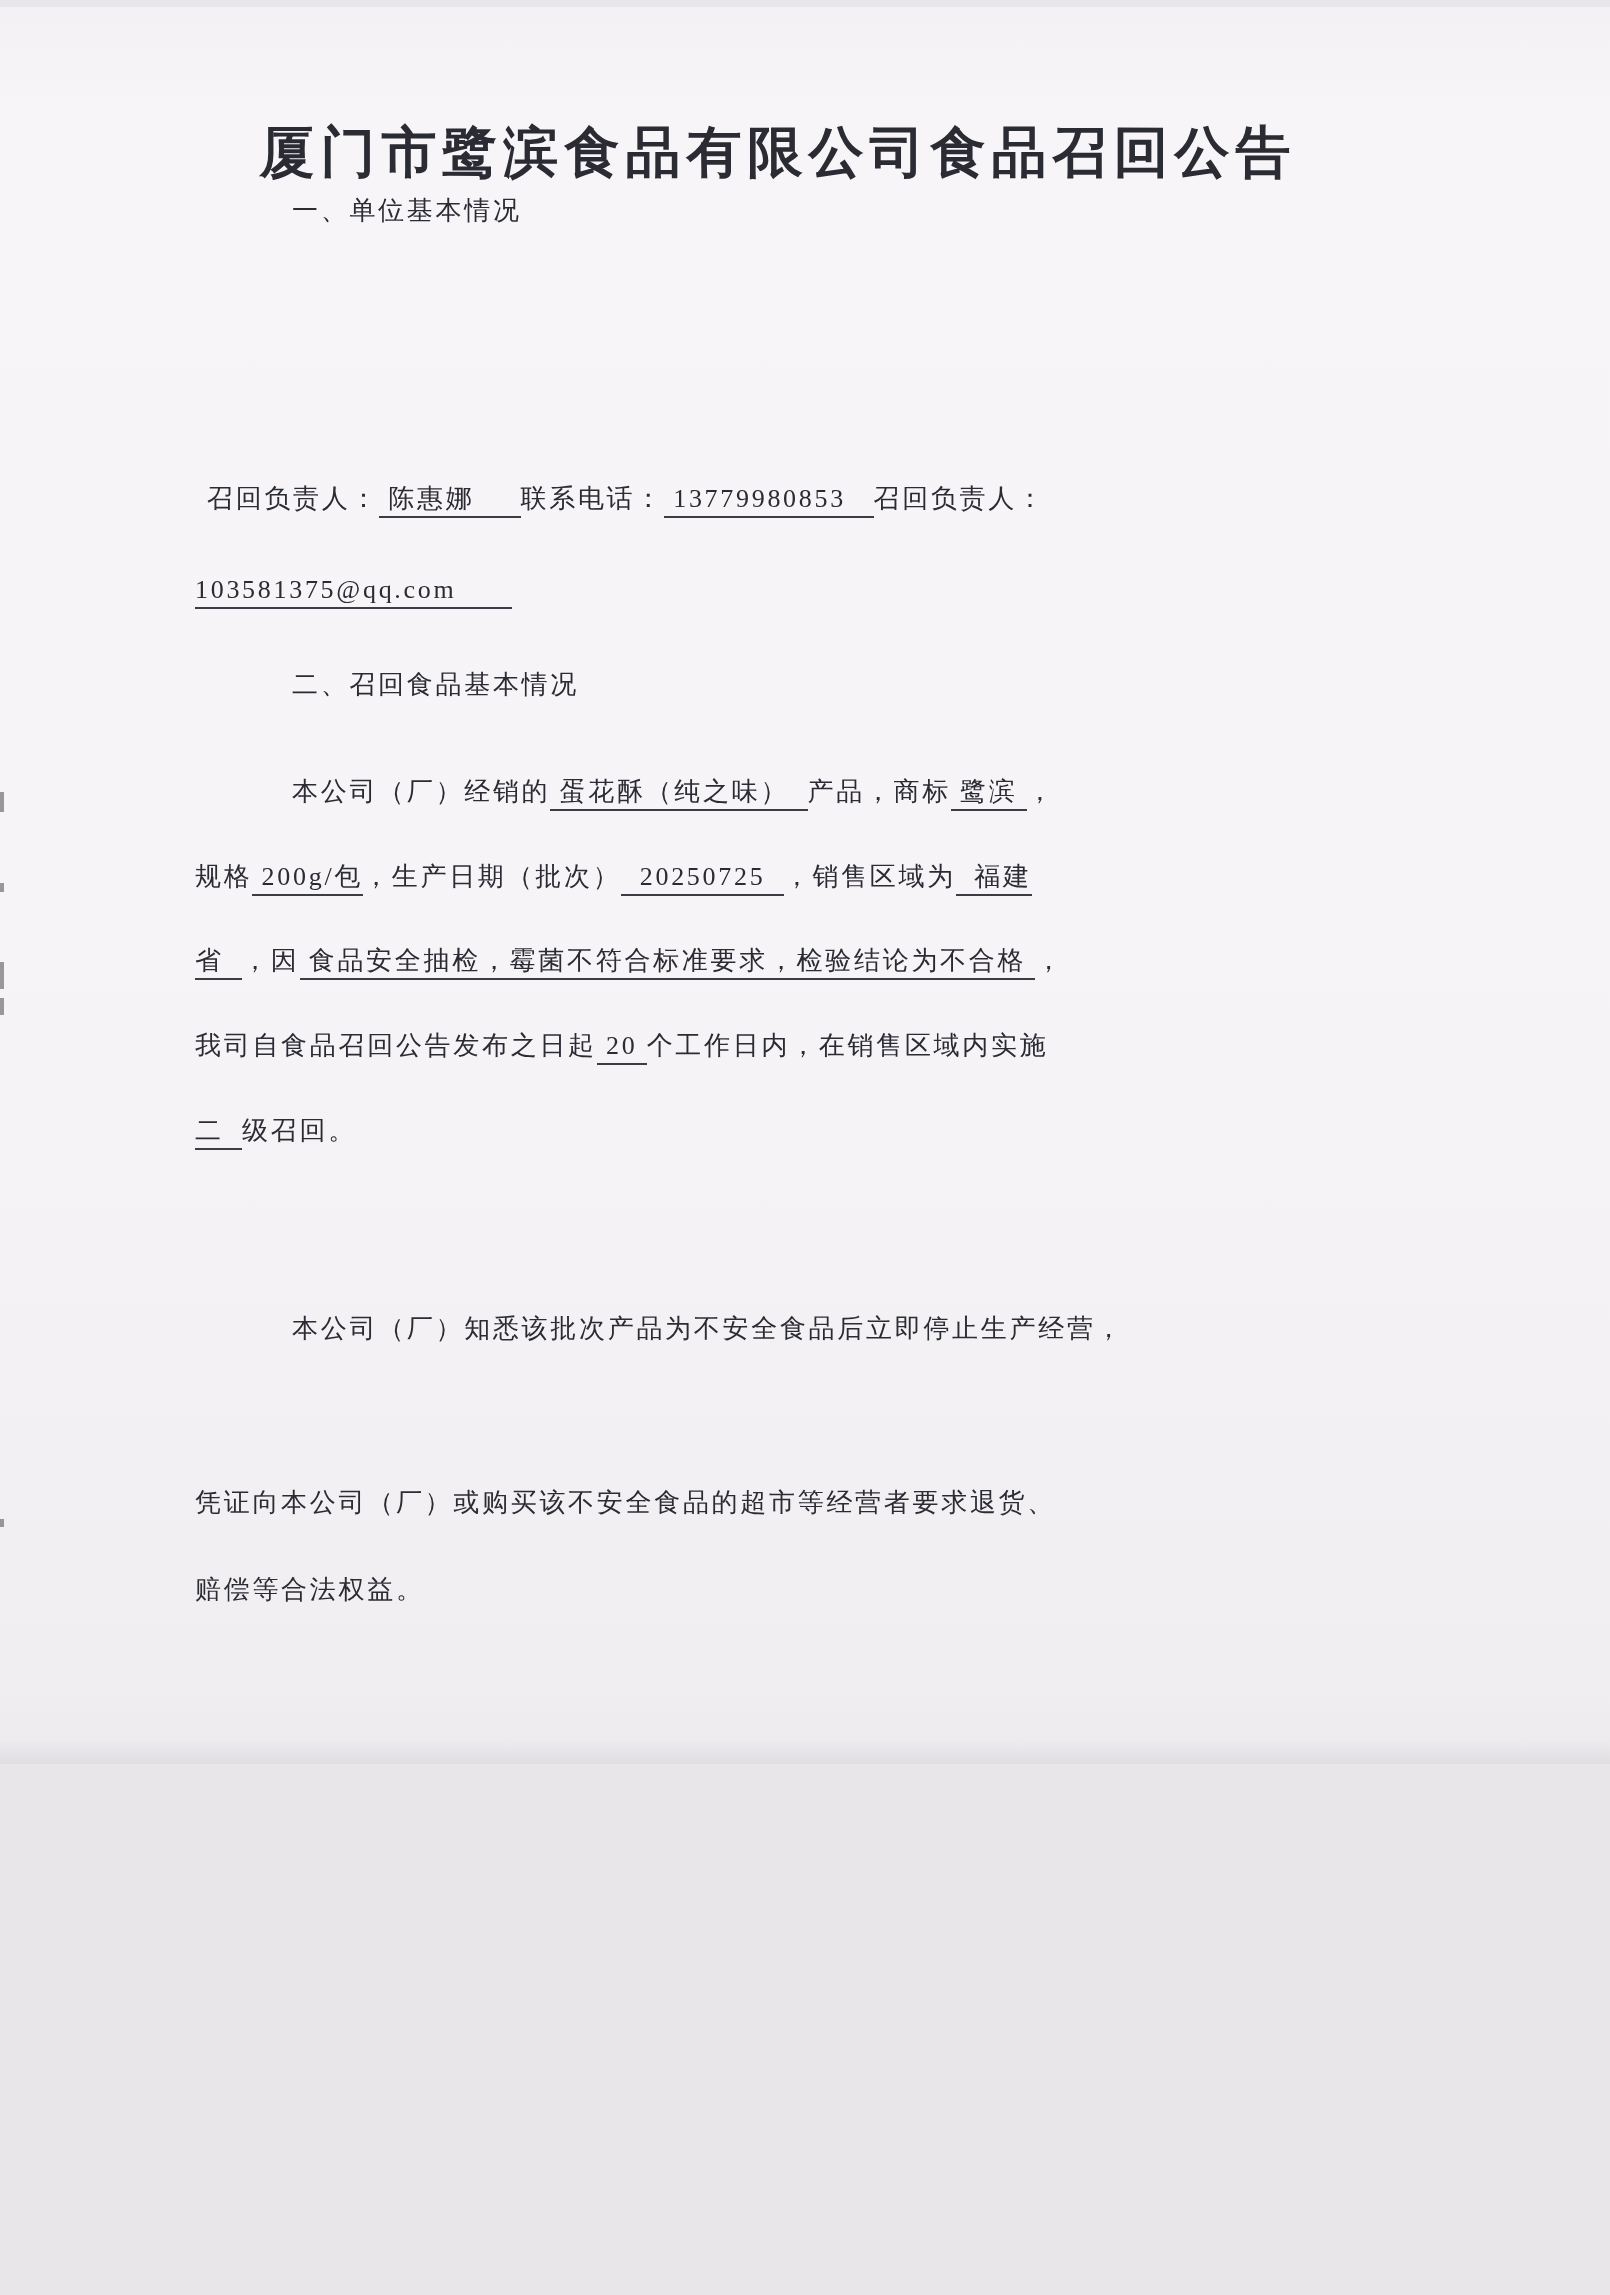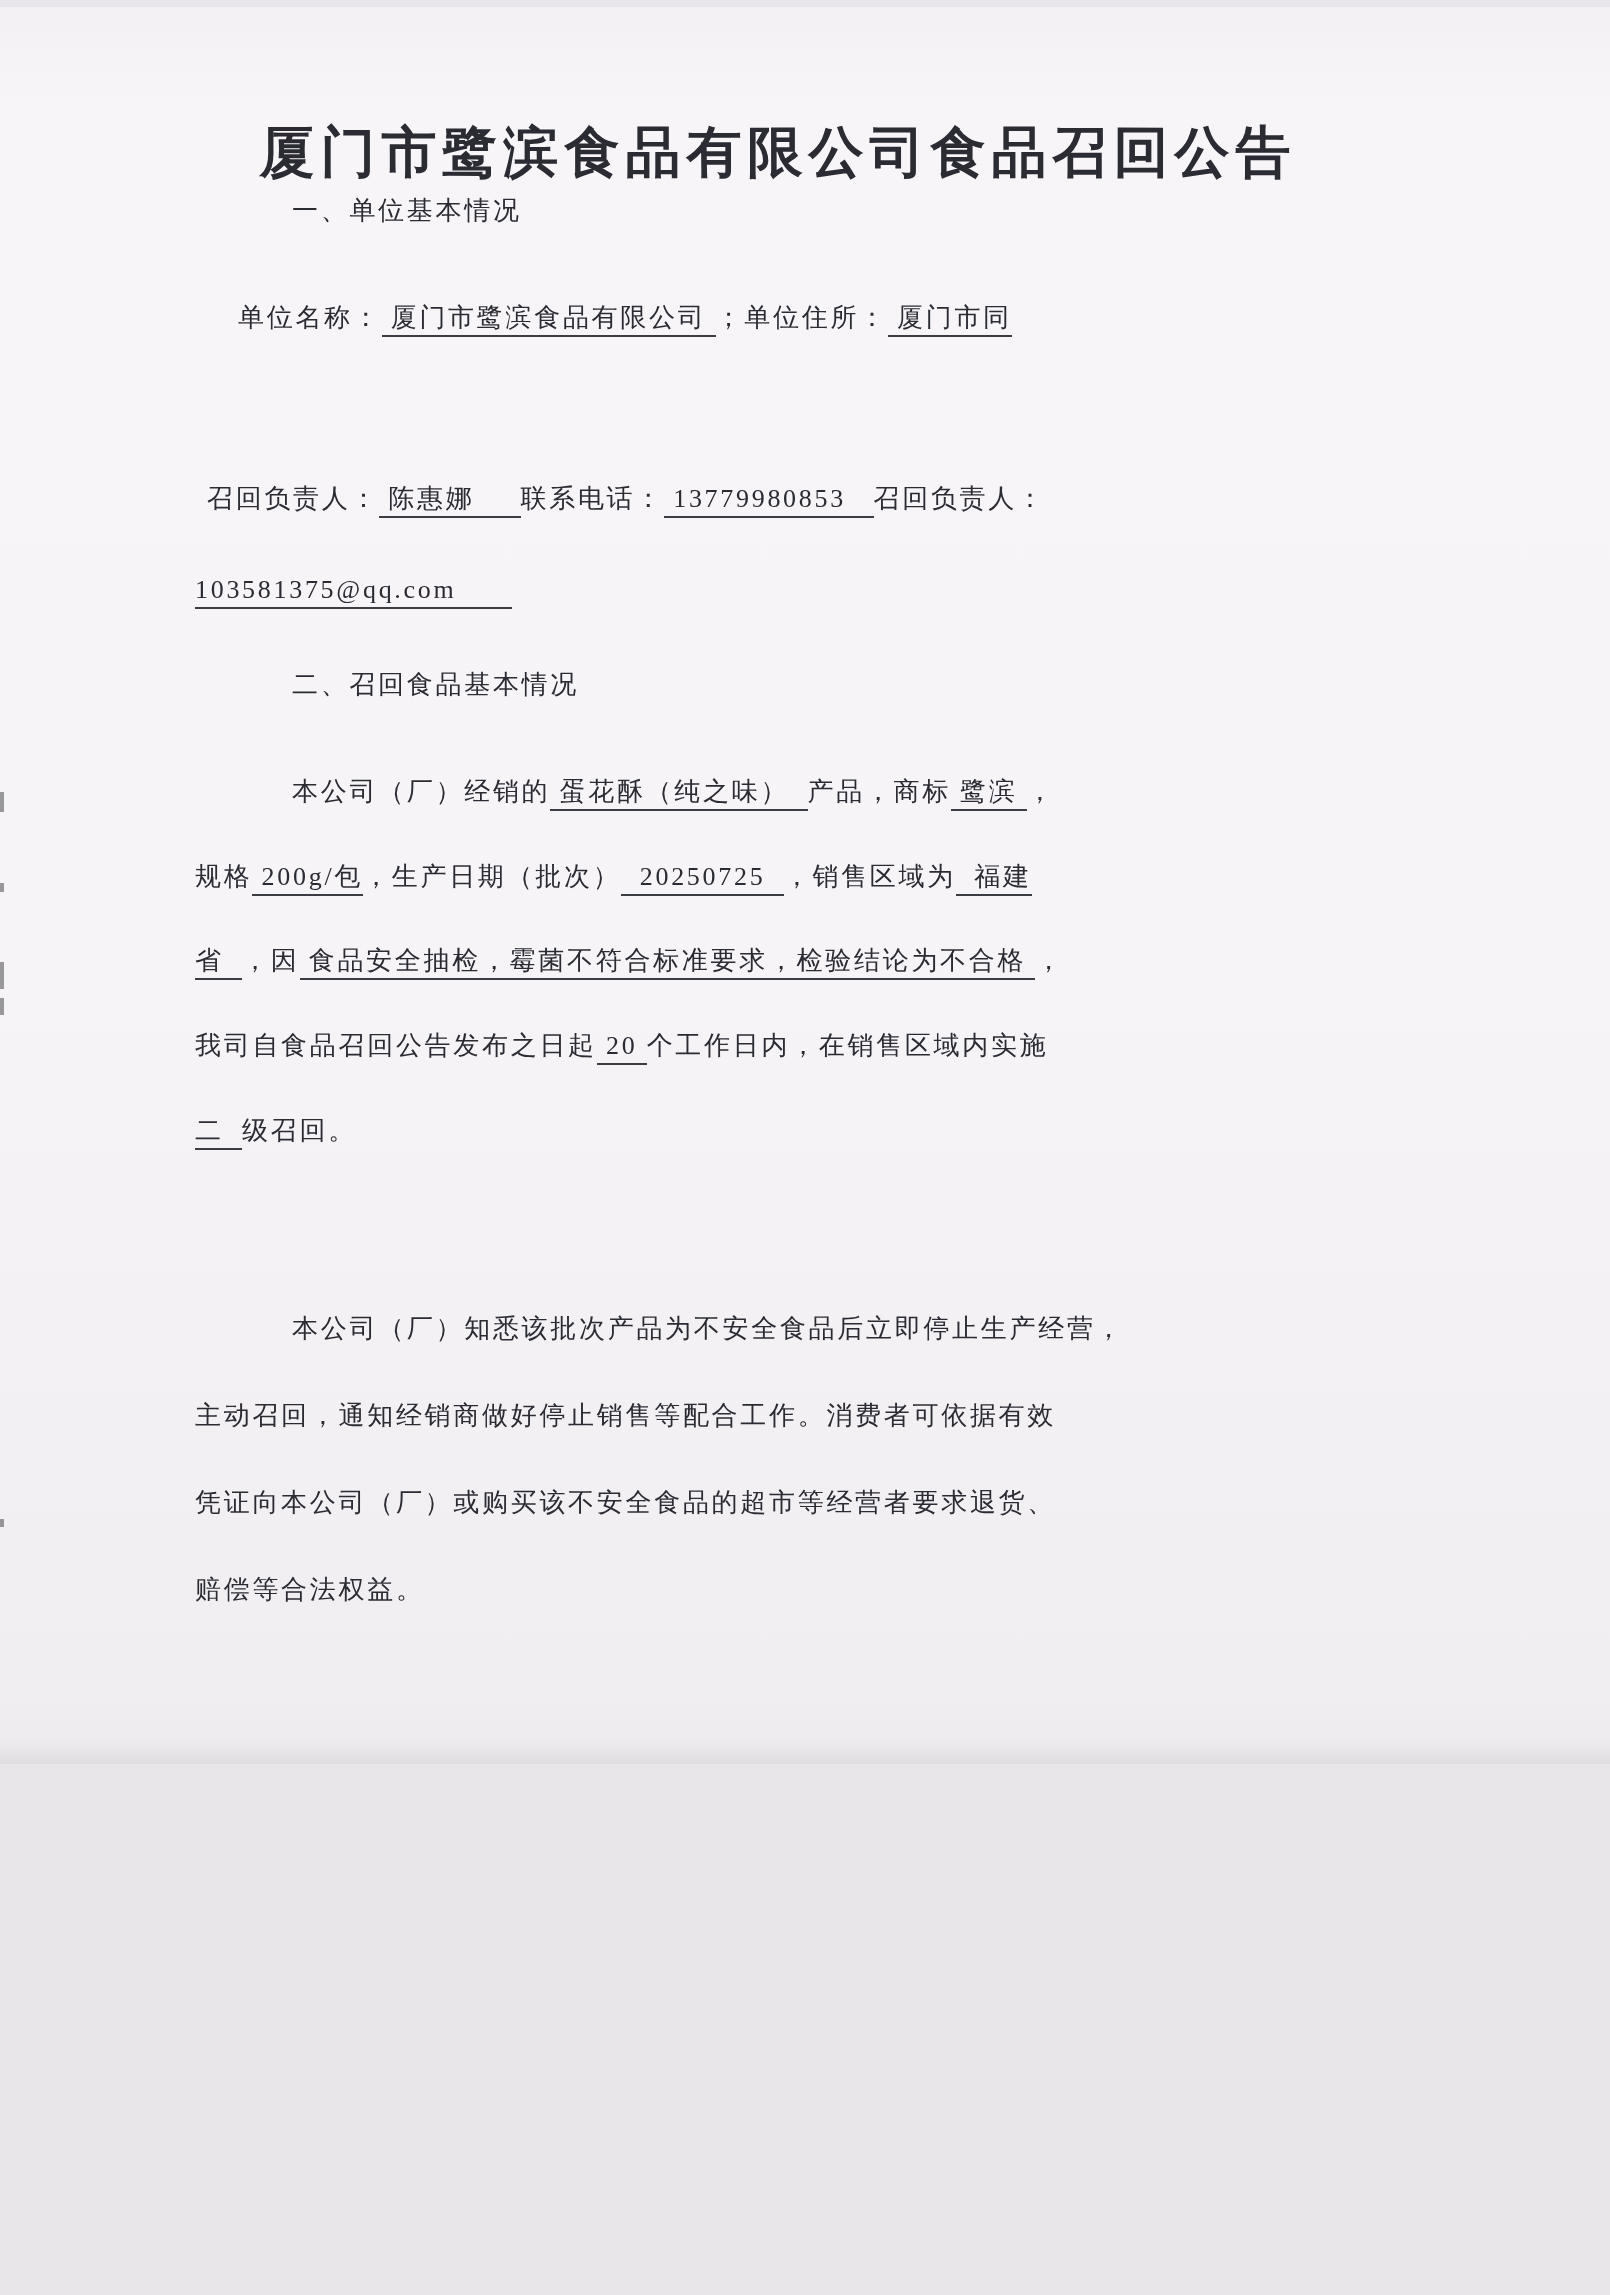--- a/index.html
+++ b/index.html
@@ -41,42 +41,40 @@
 <body>
 
 <div class="page">
 
   <div class="edge-top"></div>
 
   <h1 class="title">厦门市鹭滨食品有限公司食品召回公告</h1>
 
   <div class="ln" style="top:195px;left:292px">一、单位基本情况</div>
 
-  <div class="ln" style="top:302px;left:238px"><span>单位名称：</span><span class="u">&nbsp;厦门市鹭滨食品有限公司&nbsp;</span><span>；</span><span>单位住所：</span><span class="u">&nbsp;厦门市同</span></div>
 
 
   <div class="ln" style="top:483px;left:207px"><span>召回负责人：</span><span class="u">&nbsp;陈惠娜&nbsp;&nbsp;&nbsp;&nbsp;&nbsp;</span><span>联系电话：</span><span class="u">&nbsp;13779980853&nbsp;&nbsp;&nbsp;</span><span>召回负责人：</span></div>
 
   <div class="ln" style="top:574px;left:195px"><span class="u">103581375@qq.com&nbsp;&nbsp;&nbsp;&nbsp;&nbsp;&nbsp;</span></div>
 
   <div class="ln" style="top:669px;left:292px">二、召回食品基本情况</div>
 
   <div class="ln" style="top:776px;left:292px"><span>本公司（厂）经销的</span><span class="u">&nbsp;蛋花酥（纯之味）&nbsp;&nbsp;</span><span>产品，商标</span><span class="u">&nbsp;鹭滨&nbsp;</span><span>，</span></div>
 
   <div class="ln" style="top:861px;left:195px"><span>规格</span><span class="u">&nbsp;200g/包</span><span>，生产日期（批次）</span><span class="u">&nbsp;&nbsp;20250725&nbsp;&nbsp;</span><span>，销售区域为</span><span class="u">&nbsp;&nbsp;福建</span></div>
 
   <div class="ln" style="top:945px;left:195px"><span class="u">省&nbsp;&nbsp;</span><span>，因</span><span class="u">&nbsp;食品安全抽检，霉菌不符合标准要求，检验结论为不合格&nbsp;</span><span>，</span></div>
 
   <div class="ln" style="top:1030px;left:195px"><span>我司自食品召回公告发布之日起</span><span class="u">&nbsp;20&nbsp;</span><span>个工作日内，在销售区域内实施</span></div>
 
   <div class="ln" style="top:1115px;left:195px"><span class="u">二&nbsp;&nbsp;</span><span>级召回。</span></div>
 
 
   <div class="ln" style="top:1313px;left:292px">本公司（厂）知悉该批次产品为不安全食品后立即停止生产经营，</div>
-  <div class="ln" style="top:1400px;left:195px">主动召回，通知经销商做好停止销售等配合工作。消费者可依据有效</div>
   <div class="ln" style="top:1487px;left:195px">凭证向本公司（厂）或购买该不安全食品的超市等经营者要求退货、</div>
   <div class="ln" style="top:1574px;left:195px">赔偿等合法权益。</div>
 
   <div class="ln" style="top:1874px;left:725px">厦门市鹭滨食品有限公司（签章）</div>
   <div class="ln" style="top:1971px;left:858px">2025年8月28日</div>
 
   <svg class="seal" viewBox="0 0 490 490">
     <circle class="seal-ring" cx="245" cy="245" r="228"></circle>
     <polygon class="seal-star" points="245,150 268.5,212.6 335.3,215.6 283.0,257.4 300.8,321.9 245,285 189.2,321.9 207.0,257.4 154.7,215.6 221.5,212.6"></polygon>
     <path id="sealTextArc" d="M 86.4 319 A 175 175 0 1 1 403.6 319" fill="none"></path>

